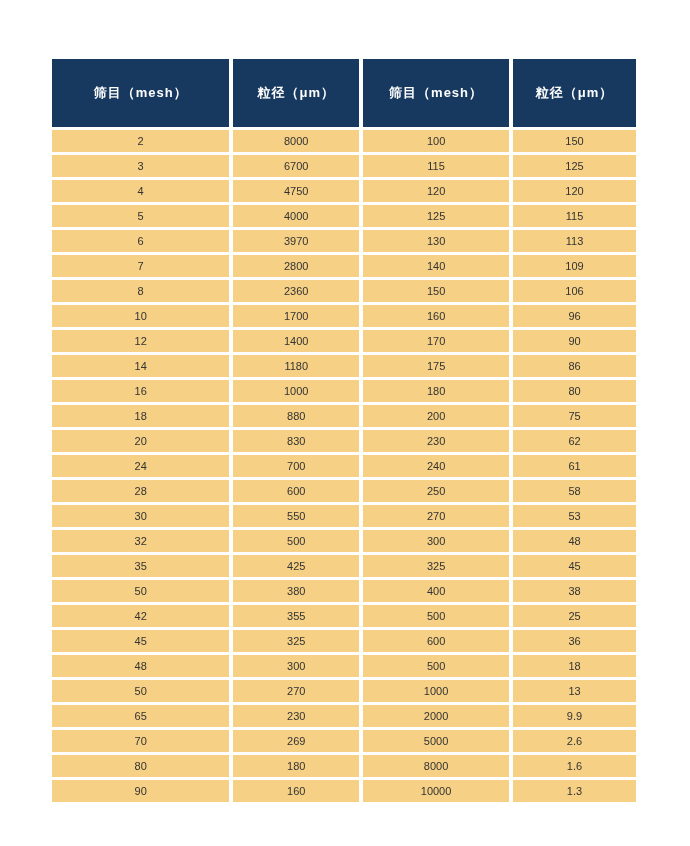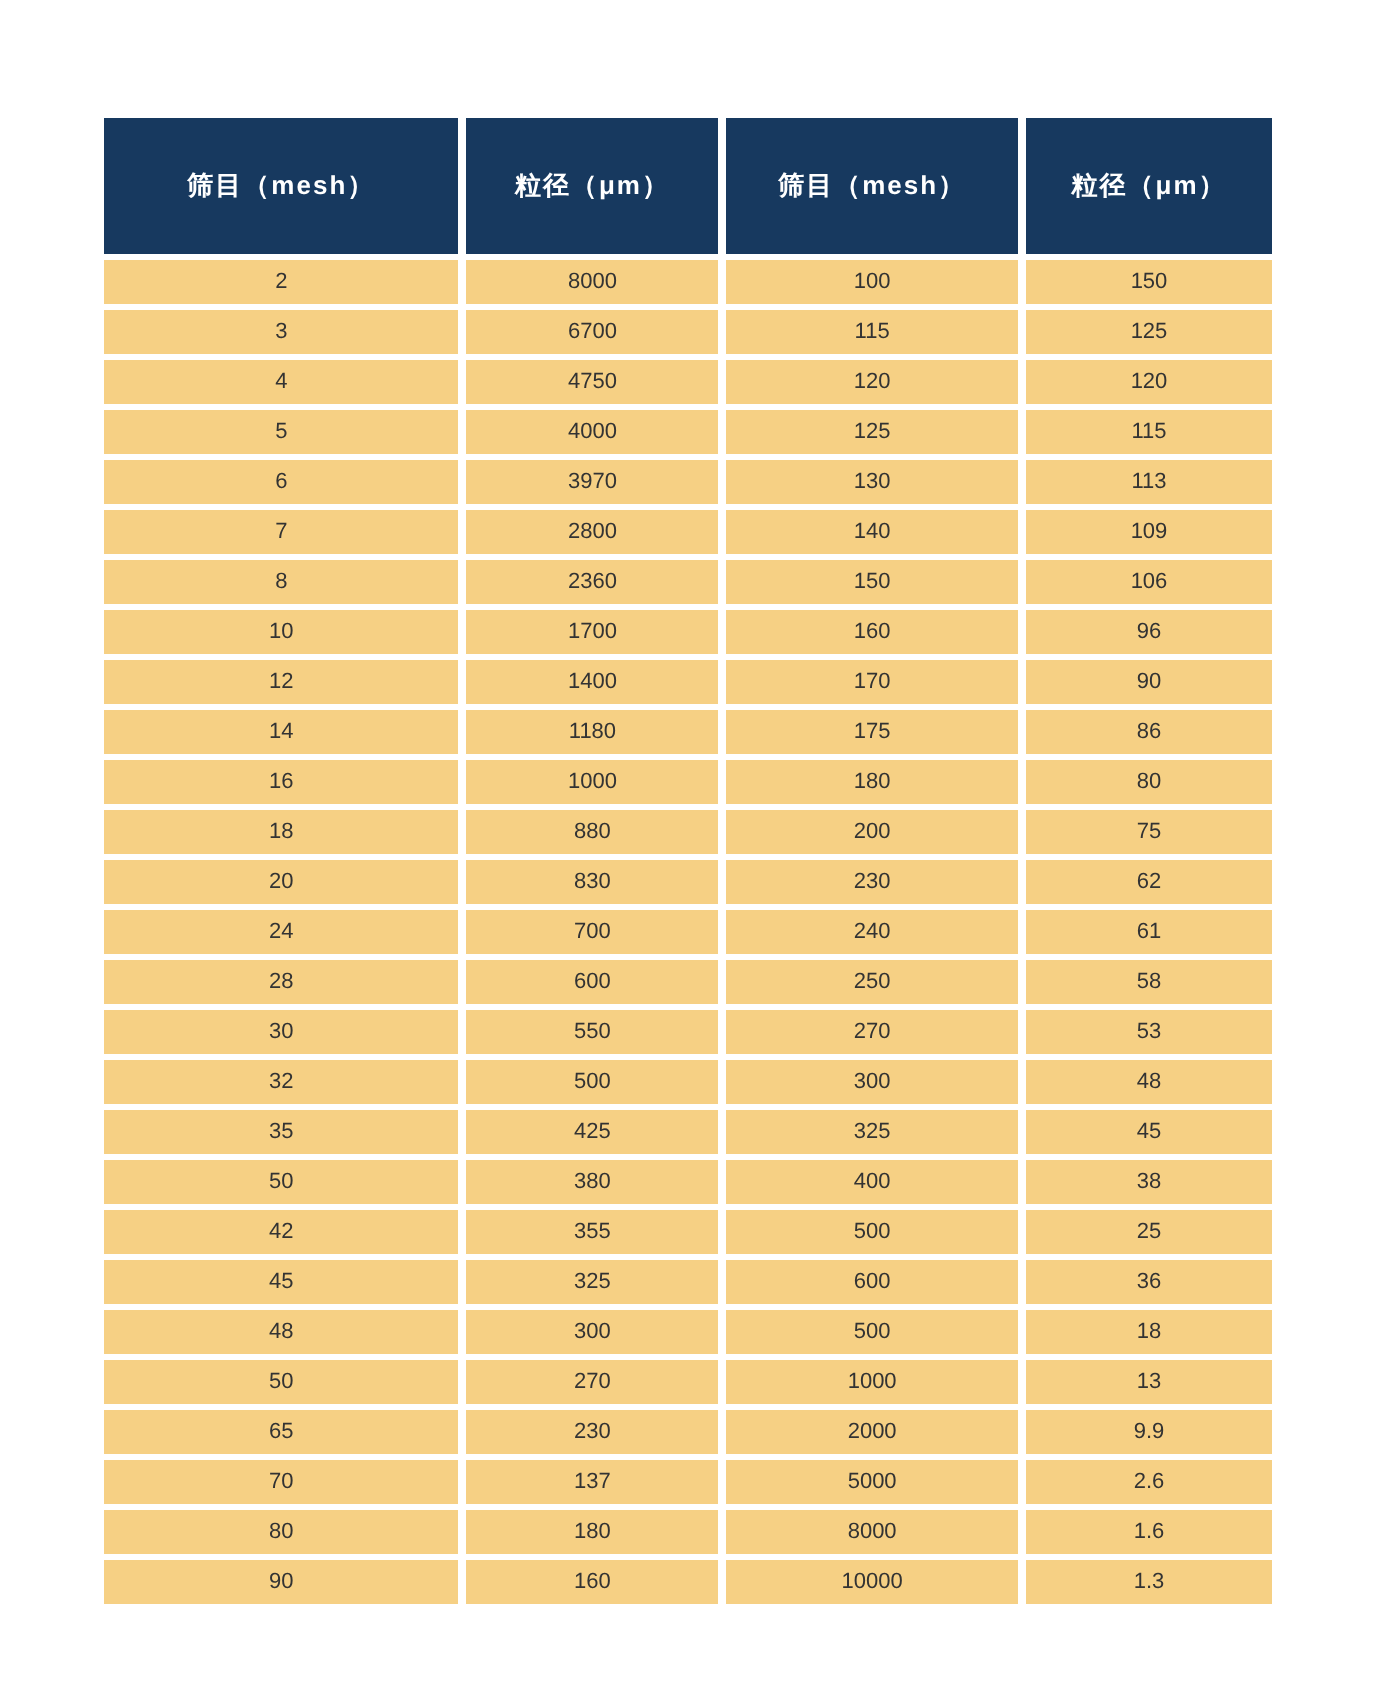--- a/index.html
+++ b/index.html
@@ -237,21 +237,21 @@
 
   <tr>
     <td>65</td>
     <td>230</td>
     <td>2000</td>
     <td>9.9</td>
   </tr>
 
   <tr>
     <td>70</td>
-    <td>137</td>
+    <td>269</td>
     <td>5000</td>
     <td>2.6</td>
   </tr>
 
   <tr>
     <td>80</td>
     <td>180</td>
     <td>8000</td>
     <td>1.6</td>
   </tr>

